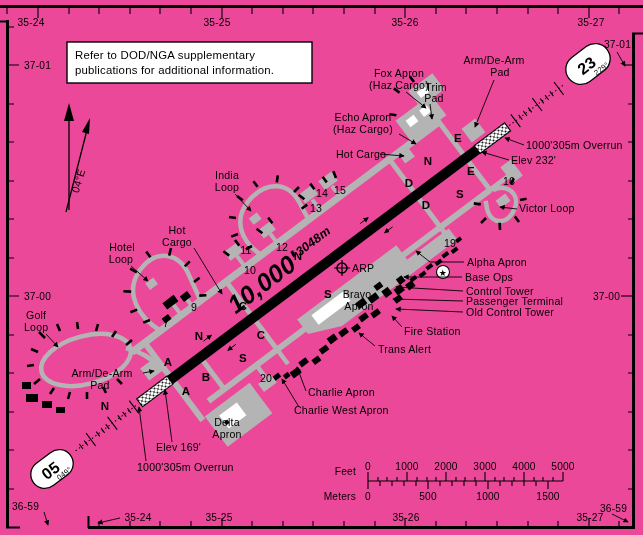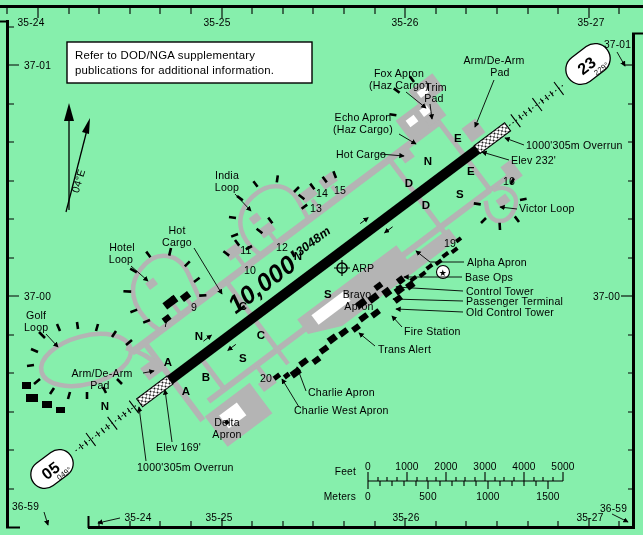--- a/index.html
+++ b/index.html
@@ -1,16 +1,16 @@
 <!DOCTYPE html>
 <html><head>
 <meta charset="utf-8">
 <style>
   html,body{margin:0;padding:0;background:#fff;}
-  #chart{width:643px;height:535px;position:relative;background:#86efac;}
+  #chart{width:643px;height:535px;position:relative;background:#ec4899;}
   svg{display:block;}
   text{font-family:"Liberation Sans", sans-serif;fill:#000;letter-spacing:.2px;}
   .f{font-size:10.6px;}
   .coord{font-size:10.2px;}
   .twy{font-size:11.5px;font-weight:bold;}
   .num{font-size:10.6px;}
   .note{font-size:11.4px;}
   .rwynum{font-size:16px;font-weight:bold;}
   .hdg{font-size:7.6px;}
   .rwylen{font-size:25px;font-weight:bold;font-style:italic;}

